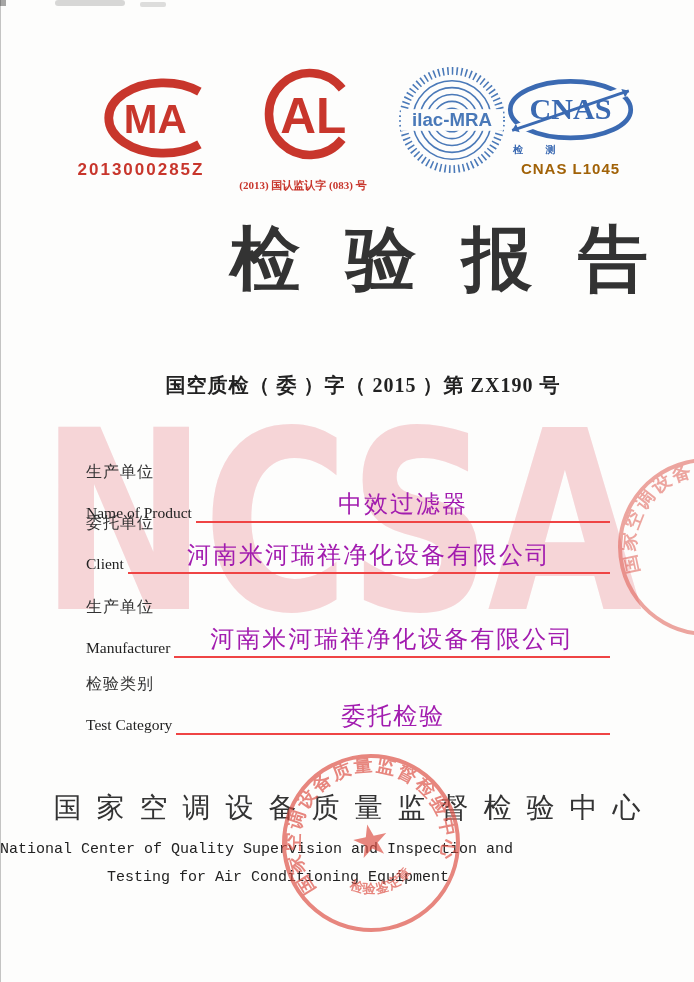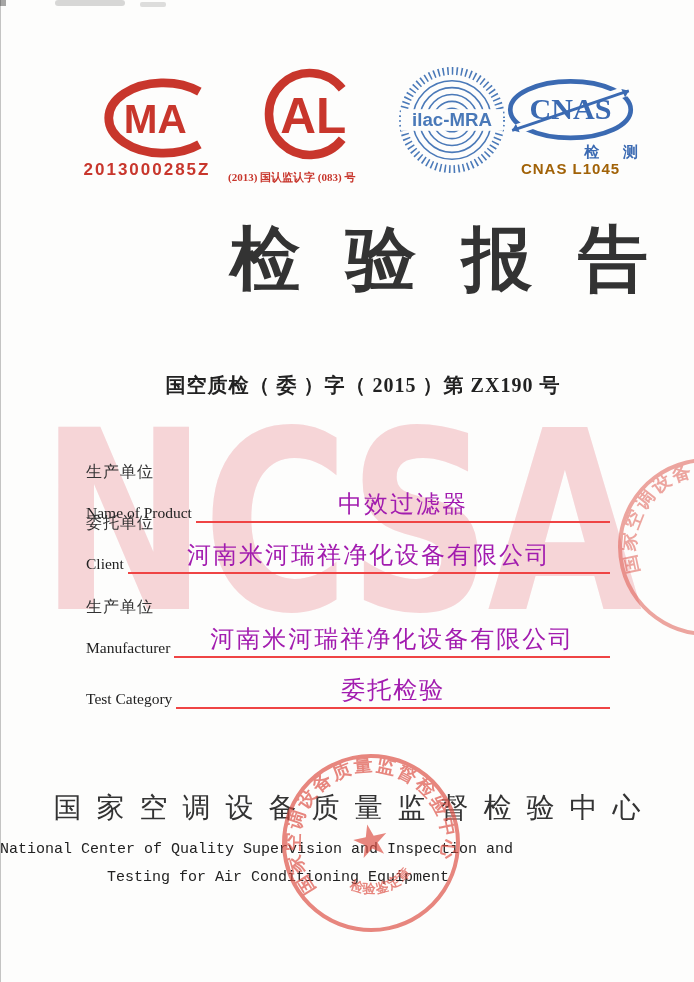--- a/index.html
+++ b/index.html
@@ -16,30 +16,30 @@
   
   .watermark{
     position:absolute;left:40px;top:398px;font-family:"DejaVu Sans","Liberation Sans",sans-serif;
     font-weight:700;font-size:250px;line-height:1;color:rgba(236,158,164,.42);
     letter-spacing:-6px;transform:scaleX(.80);transform-origin:left top;z-index:1;
     user-select:none;
   }
   
   .logo{position:absolute;z-index:3;}
   .cma-svg{left:85px;top:72px;}
-  .cma-no{position:absolute;left:74px;top:160px;width:146px;text-align:center;
+  .cma-no{position:absolute;left:68px;top:160px;width:146px;text-align:center;
     font-family:"Liberation Sans","DejaVu Sans",sans-serif;font-weight:700;
     font-size:17px;letter-spacing:2px;color:#c8362c;z-index:3;}
   .al-svg{left:252px;top:64px;}
-  .al-caption{position:absolute;left:228px;top:170px;width:150px;
+  .al-caption{position:absolute;left:228px;top:178px;width:150px;text-align:center;
     font-weight:700;font-size:11px;color:#c8362c;z-index:3;letter-spacing:0;}
   .ilac-svg{left:398px;top:66px;}
   .cnas-svg{left:503px;top:72px;}
-  .cnas-zh{position:absolute;left:503px;top:143px;width:135px;text-align:right;
-    font-weight:700;font-size:15px;letter-spacing:10px;padding-left:10px;color:#3b6ab2;z-index:3;}
+  .cnas-zh{position:absolute;left:503px;top:143px;width:135px;text-align:left;
+    font-weight:700;font-size:10px;letter-spacing:10px;padding-left:10px;color:#3b6ab2;z-index:3;}
   .cnas-code{position:absolute;left:503px;top:160px;width:135px;text-align:center;
     font-family:"Liberation Sans","DejaVu Sans",sans-serif;
     font-weight:700;font-size:15px;letter-spacing:1px;color:#a16207;z-index:3;}
   
   .title-zh{position:absolute;left:0;top:213px;width:694px;text-align:right;
     font-family:"Liberation Sans","DejaVu Sans",sans-serif;font-weight:600;
     font-size:70px;letter-spacing:46px;padding-left:46px;box-sizing:border-box;
     color:#333;z-index:3;}
   .title-en{position:absolute;left:0;top:297px;width:694px;text-align:center;
     font-size:38px;letter-spacing:4px;word-spacing:22px;color:#2e2e2e;z-index:3;}
@@ -131,20 +131,21 @@
     </div>
   </div>
   <div class="field f3">
     <div class="f-zh">生产单位</div>
     <div class="f-row">
       <span class="f-en">Manufacturer</span>
       <span class="f-line">河南米河瑞祥净化设备有限公司</span>
     </div>
   </div>
   <div class="field f4">
+    <div class="f-zh">检验类别</div>
     <div class="f-row">
       <span class="f-en">Test Category</span>
       <span class="f-line">委托检验</span>
     </div>
   </div>
 
   <div class="org-zh">国家空调设备质量监督检验中心</div>
   <div class="org-en1">National Center of Quality Supervision and Inspection and</div>
   <div class="org-en2">Testing for Air Conditioning Equipment</div>
 

